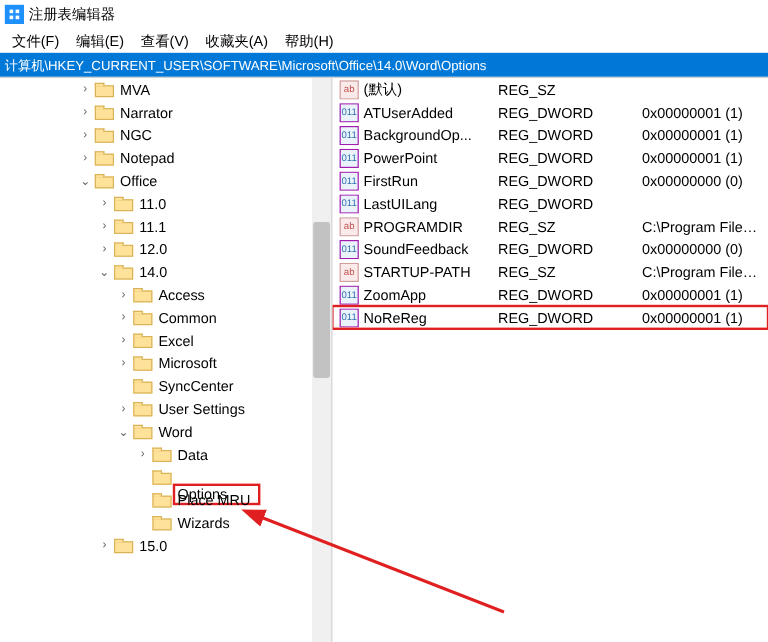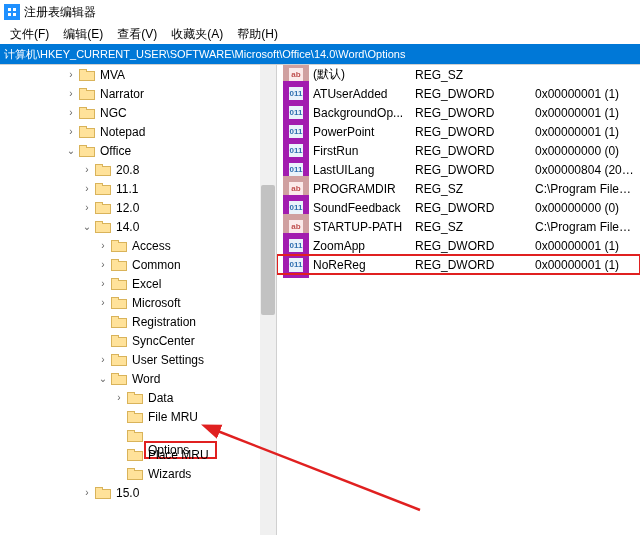--- a/index.html
+++ b/index.html
@@ -18,21 +18,21 @@
 .scroll-thumb{position:absolute;right:1px;width:14px;background:#c2c2c2;border-radius:2px}
 .list{flex:1;overflow:hidden}
 .list-head{height:22px;display:flex;border-bottom:1px solid #e0e0e0}
 .list-head .col{padding:3px 6px;border-right:1px solid #e0e0e0;font-size:12px}
 .list-body{}
 .list-row{height:19px;display:flex;align-items:center}
 .list-row .cell{padding:0 6px;overflow:hidden;white-space:nowrap;text-overflow:ellipsis;font-size:12px}
 .col-name{width:120px}
 .col-type{width:108px}
 .col-data{flex:1}
-.val-icon{width:14px;height:14px;margin-right:4px;display:inline-flex;align-items:center;justify-content:center;border:6px solid #a21caf;background:#eaf3fb;font-size:8px;font-weight:bold;flex-shrink:0}
+.val-icon{width:14px;height:14px;margin-right:4px;display:inline-flex;align-items:center;justify-content:center;border:1px solid #a21caf;background:#eaf3fb;font-size:8px;font-weight:normal;flex-shrink:0}
 .val-icon.sz{color:#c05050;border-color:#d0a0a0;background:#fbeaea}
 .val-icon.dw{color:#3070b0}
 .tree-row{height:19px;display:flex;align-items:center;white-space:nowrap;font-size:12px}
 .indent{display:inline-block;height:100%}
 .expander{width:14px;height:14px;display:inline-flex;align-items:center;justify-content:center;color:#666;cursor:default;font-size:10px;flex-shrink:0}
 .expander.blank{visibility:hidden}
 .folder{width:16px;height:14px;margin:0 3px 0 1px;position:relative;flex-shrink:0}
 .folder::before{content:"";position:absolute;left:0;top:3px;width:16px;height:10px;background:#ffe29a;border:1px solid #d9b35a;box-sizing:border-box}
 .folder::after{content:"";position:absolute;left:0;top:1px;width:8px;height:3px;background:#ffe29a;border:1px solid #d9b35a;border-bottom:none;box-sizing:border-box}
 .tree-label{padding:12px 2px}
@@ -98,21 +98,21 @@
         <div class="tree-row">
           <span class="indent" style="width: 64px;"></span>
           <span class="expander">⌄</span>
           <span class="folder"></span>
           <span class="tree-label">Office</span>
         </div>
         <div class="tree-row">
           <span class="indent" style="width: 80px;"></span>
           <span class="expander">›</span>
           <span class="folder"></span>
-          <span class="tree-label">20.8</span>
+          <span class="tree-label">11.0</span>
         </div>
         <div class="tree-row">
           <span class="indent" style="width: 80px;"></span>
           <span class="expander">›</span>
           <span class="folder"></span>
           <span class="tree-label">11.1</span>
         </div>
         <div class="tree-row">
           <span class="indent" style="width: 80px;"></span>
           <span class="expander">›</span>
@@ -146,51 +146,39 @@
         <div class="tree-row">
           <span class="indent" style="width: 96px;"></span>
           <span class="expander">›</span>
           <span class="folder"></span>
           <span class="tree-label">Microsoft</span>
         </div>
         <div class="tree-row">
           <span class="indent" style="width: 96px;"></span>
           <span class="expander blank">›</span>
           <span class="folder"></span>
-          <span class="tree-label">Registration</span>
-        </div>
-        <div class="tree-row">
-          <span class="indent" style="width: 96px;"></span>
-          <span class="expander blank">›</span>
-          <span class="folder"></span>
           <span class="tree-label">SyncCenter</span>
         </div>
         <div class="tree-row">
           <span class="indent" style="width: 96px;"></span>
           <span class="expander">›</span>
           <span class="folder"></span>
           <span class="tree-label">User Settings</span>
         </div>
         <div class="tree-row">
           <span class="indent" style="width: 96px;"></span>
           <span class="expander">⌄</span>
           <span class="folder"></span>
           <span class="tree-label">Word</span>
         </div>
         <div class="tree-row">
           <span class="indent" style="width: 112px;"></span>
           <span class="expander">›</span>
           <span class="folder"></span>
           <span class="tree-label">Data</span>
-        </div>
-        <div class="tree-row">
-          <span class="indent" style="width: 112px;"></span>
-          <span class="expander blank">›</span>
-          <span class="folder"></span>
-          <span class="tree-label">File MRU</span>
         </div>
         <div class="tree-row">
           <span class="indent" style="width: 112px;"></span>
           <span class="expander blank">›</span>
           <span class="folder"></span>
           <span class="hl-red-box" style="display: inline-block; padding: 0px 24px 0px 0px; margin-top: 29px;"><span class="tree-label">Options</span></span>
         </div>
         <div class="tree-row">
           <span class="indent" style="width: 112px;"></span>
           <span class="expander blank">›</span>
@@ -254,21 +242,20 @@
           </div>
           <div class="cell col-type">REG_DWORD</div>
           <div class="cell col-data">0x00000000 (0)</div>
         </div>
         <div class="list-row">
           <div class="cell col-name" style="display: flex; align-items: center;">
             <span class="val-icon dw">011</span>
             <span>LastUILang</span>
           </div>
           <div class="cell col-type">REG_DWORD</div>
-          <div class="cell col-data">0x00000804 (2052)</div>
         </div>
         <div class="list-row">
           <div class="cell col-name" style="display: flex; align-items: center;">
             <span class="val-icon sz">ab</span>
             <span>PROGRAMDIR</span>
           </div>
           <div class="cell col-type">REG_SZ</div>
           <div class="cell col-data">C:\Program Files\Mi</div>
         </div>
         <div class="list-row">

